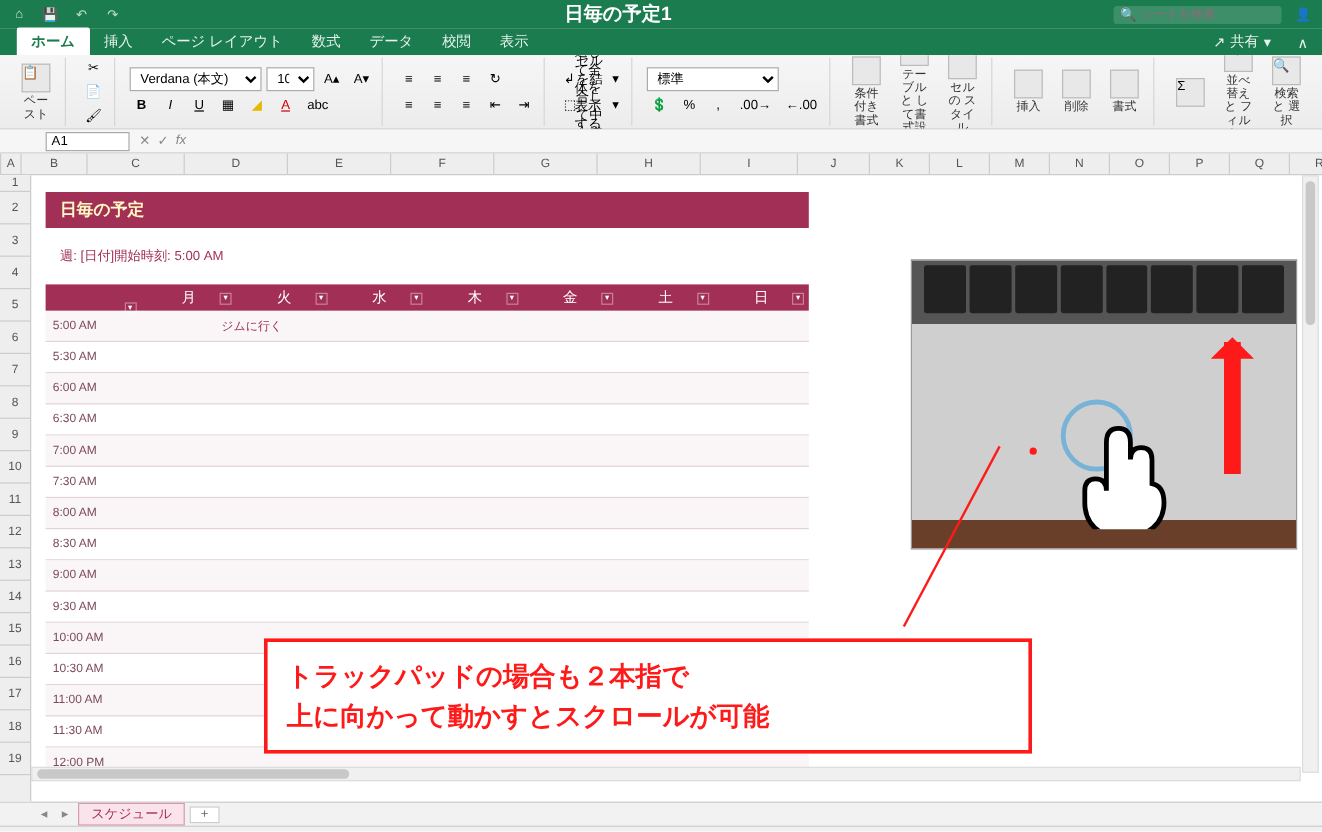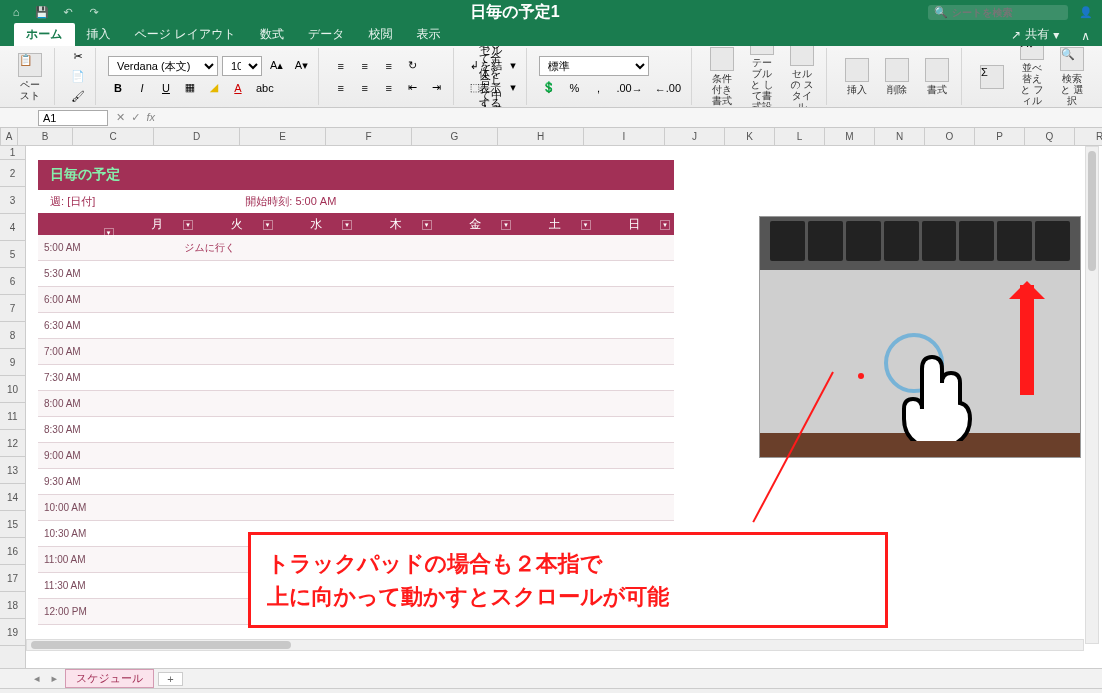--- a/index.html
+++ b/index.html
@@ -43,22 +43,22 @@
 
 
 .gridwrap { position: relative; height: 522px; overflow: hidden; display: flex; }
 .rowhdrs { width: 26px; background: #eee; border-right: 1px solid #ccc; }
 .rh { height: 27px; border-bottom: 1px solid #ccc; font-size: 10px; color: #555; text-align: center; line-height: 27px; }
 .rh.r1 { height: 14px; line-height: 14px; }
 .cells { position: relative; flex: 1; }
 
 
 .schedule { position: absolute; left: 12px; top: 14px; width: 636px; }
-.sched-title { background: #a23056; color: #86efac; padding: 6px 12px; font-weight: 700; font-size: 14px; }
-.sched-meta { display: flex; padding: 4px 12px; gap: 150px; color: #a23056; font-size: 11px; }
+.sched-title { background: #a23056; color: #fef9c3; padding: 6px 12px; font-weight: 700; font-size: 14px; }
+.sched-meta { display: flex; padding: 16px 12px; color: #a23056; font-size: 11px; }
 .sched-hdr { background: #a23056; color: #fff; display: flex; height: 22px; align-items: center; font-size: 12px; }
 .sched-hdr .hcell { flex: 1; text-align: center; position: relative; }
 .sched-hdr .hcell .dd { position: absolute; right: 4px; top: 4px; width: 10px; height: 10px; border: 1px solid #fff6; font-size: 7px; line-height: 8px; }
 .sched-hdr .timecol { width: 60px; }
 .sched-rows .srow { display: flex; height: 26px; border-bottom: 1px solid #e3d4d9; font-size: 10px; color: #7b4a5c; align-items: center; }
 .sched-rows .srow:nth-child(odd){ background:#faf6f7; }
 .sched-rows .srow .tcell { width: 60px; padding-left: 6px; }
 .sched-rows .srow .dcell { flex: 1; padding-left: 4px; color: #a23056; }
 
 
@@ -74,21 +74,21 @@
 
 .overlay-img { position: absolute; right: 21px; top: 216px; width: 322px; height: 242px; background: linear-gradient(#555 0 22%, #cfcfcf 22% 90%, #6a3f2a 90%); border: 1px solid #999; }
 .overlay-img .keys { position:absolute; top:4px; left:10px; right:10px; height:40px; display:flex; gap:3px;}
 .overlay-img .keys .k{ flex:1; background:#222; border-radius:2px;}
 .overlay-img .arrow { position: absolute; right: 46px; top: 68px; width: 14px; height: 110px; background: #ff1a1a; }
 .overlay-img .arrow::before { content:''; position:absolute; top:-22px; left:-11px; border:18px solid transparent; border-bottom-color:#ff1a1a; }
 .overlay-img .hand { position:absolute; left:130px; top:130px; width:90px; height:90px;}
 .overlay-img .hand .ring{position:absolute; width:60px;height:60px;border:4px solid rgba(60,160,220,.6); border-radius:50%; left:-6px; top:-14px;}
 .overlay-img .hand svg{position:absolute; left:4px; top:4px;}
 .overlay-img .dot { position:absolute; left:98px; top:156px; width:6px;height:6px;background:#ff1a1a;border-radius:50%;}
-.callout { position: absolute; left: 248px; top: 532px; width: 640px; border: 3px solid #ff1a1a; background: #fff; padding: 12px 16px; color: #ff1a1a; font-size: 22px; font-weight: 600; line-height: 1.5; }
+.callout { position: absolute; left: 220px; top: 532px; width: 640px; border: 3px solid #ff1a1a; background: #fff; padding: 12px 16px; color: #ff1a1a; font-size: 22px; font-weight: 600; line-height: 1.5; }
 .callout-line { position:absolute; left:832px; top:372px; width:2px; height:170px; background:#ff1a1a; transform-origin: top; transform: rotate(28deg);}
 
 
 .vscroll { position:absolute; right:3px; top:146px; width:14px; height:498px; background:#f0f0f0; border:1px solid #ddd;}
 .vscroll .thumb{ position:absolute; top:4px; left:2px; right:2px; height:120px; background:#c8c8c8; border-radius:6px;}
 .hscroll { position:absolute; left:26px; right:18px; bottom:42px; height:12px; background:#f0f0f0; border:1px solid #ddd;}
 .hscroll .thumb{ position:absolute; left:4px; top:1px; bottom:1px; width:260px; background:#c8c8c8; border-radius:6px;}
 </style>
 </head>
 <body>

